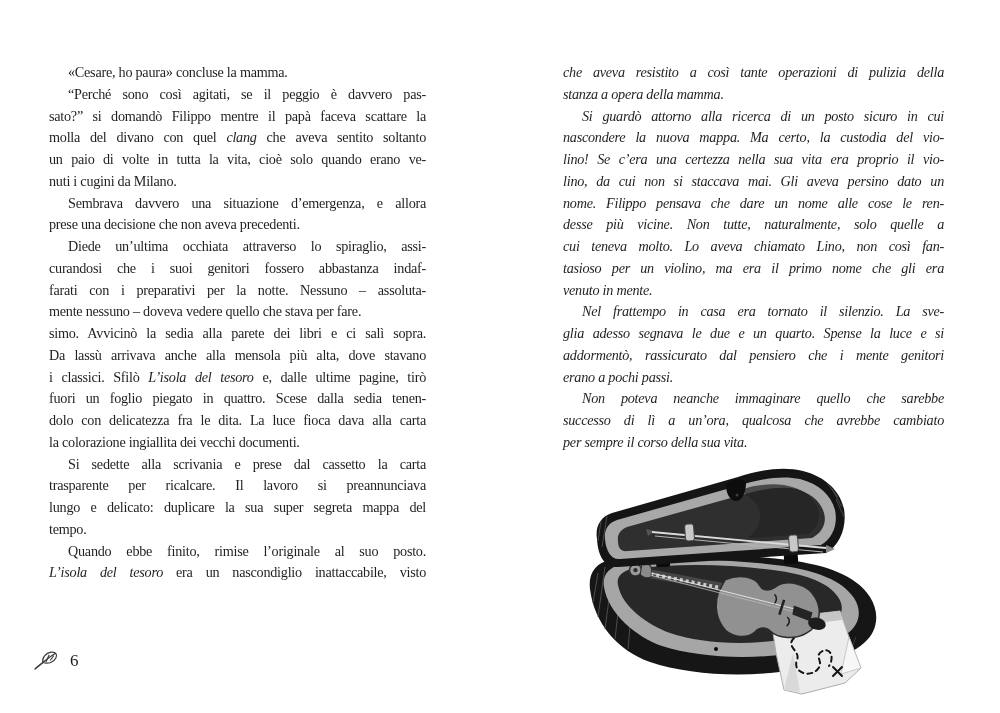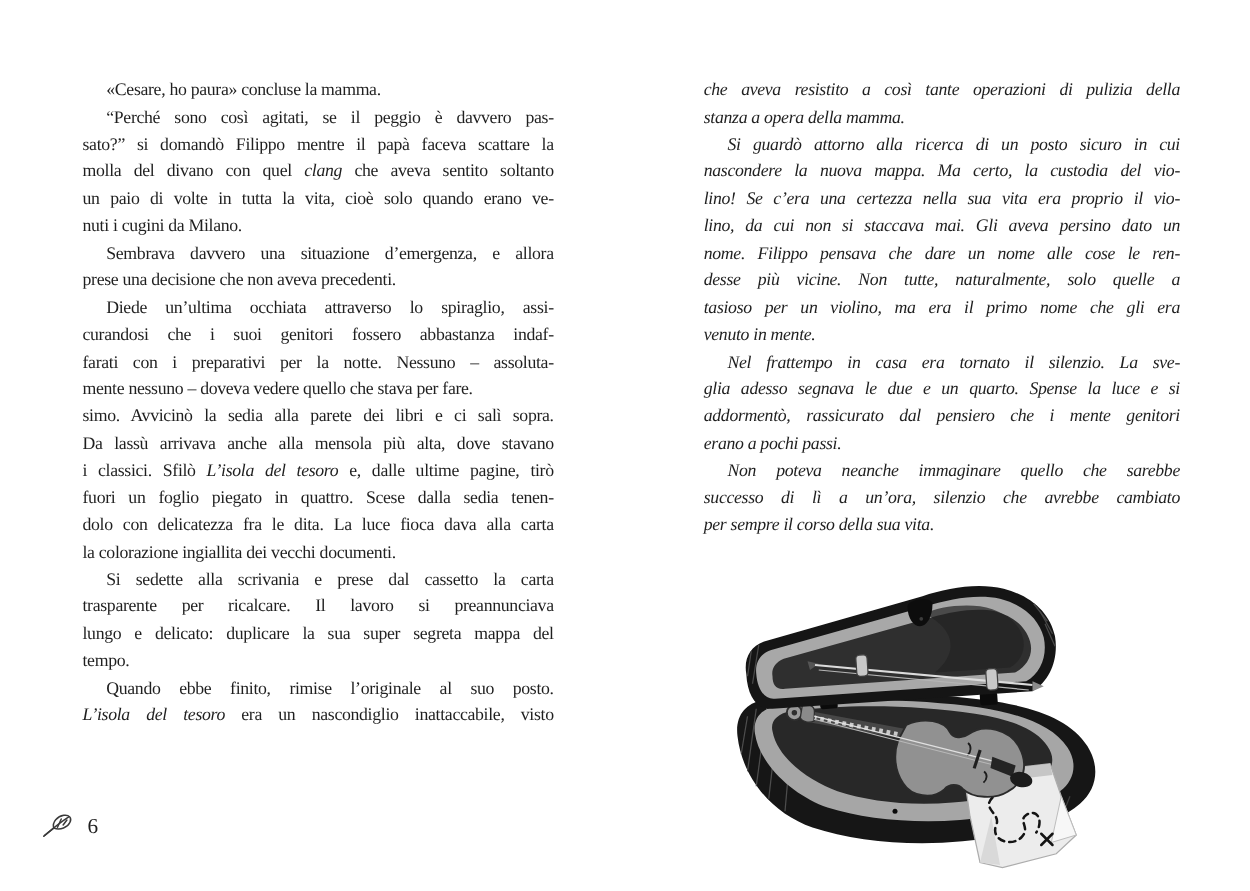--- a/index.html
+++ b/index.html
@@ -11,21 +11,21 @@
     font-family: "Liberation Serif", "DejaVu Serif", serif;
     color: #1f1f1f;
   }
   .col {
     position: absolute;
     top: 62px;
     font-size: 14.2px;
     line-height: 21.75px;
     letter-spacing: -0.25px;
   }
-  .col-left  { left: 66px;  width: 377px; }
+  .col-left  { left: 49px;  width: 377px; }
   .col-right { left: 563px; width: 381px; font-style: italic; }
   .line { text-align: justify; text-align-last: justify; white-space: normal; }
   .line.end { text-align-last: left; }
   .line.ind { text-indent: 19px; }
   .it { font-style: italic; margin-top: 36px; }
   .footer {
     position: absolute; left: 33px; top: 649px;
     display: flex; align-items: center; gap: 11px;
   }
   .pagenum { font-size: 17px; letter-spacing: 0; }
@@ -62,28 +62,29 @@
   </div>
 <div class="col col-right">
     <div class="line"><span>che aveva resistito a così tante operazioni di pulizia della</span></div>
     <div class="line end"><span>stanza a opera della mamma.</span></div>
     <div class="line ind"><span>Si guardò attorno alla ricerca di un posto sicuro in cui</span></div>
     <div class="line"><span>nascondere la nuova mappa. Ma certo, la custodia del vio-</span></div>
     <div class="line"><span>lino! Se c’era una certezza nella sua vita era proprio il vio-</span></div>
     <div class="line"><span>lino, da cui non si staccava mai. Gli aveva persino dato un</span></div>
     <div class="line"><span>nome. Filippo pensava che dare un nome alle cose le ren-</span></div>
     <div class="line"><span>desse più vicine. Non tutte, naturalmente, solo quelle a</span></div>
+    <div class="line"><span>cui teneva molto. Lo aveva chiamato Lino, non così fan-</span></div>
     <div class="line"><span>tasioso per un violino, ma era il primo nome che gli era</span></div>
     <div class="line end"><span>venuto in mente.</span></div>
     <div class="line ind"><span>Nel frattempo in casa era tornato il silenzio. La sve-</span></div>
     <div class="line"><span>glia adesso segnava le due e un quarto. Spense la luce e si</span></div>
     <div class="line"><span>addormentò, rassicurato dal pensiero che i mente genitori</span></div>
     <div class="line end"><span>erano a pochi passi.</span></div>
     <div class="line ind"><span>Non poteva neanche immaginare quello che sarebbe</span></div>
-    <div class="line"><span>successo di lì a un’ora, silenzio che avrebbe cambiato</span></div>
+    <div class="line"><span>successo di lì a un’ora, qualcosa che avrebbe cambiato</span></div>
     <div class="line end"><span>per sempre il corso della sua vita.</span></div>
   </div>
 
 <div class="footer">
   <svg width="26" height="23" viewBox="0 0 26 23" aria-hidden="true">
     <g fill="none" stroke="#3a3a3a" stroke-width="1.2" stroke-linecap="round">
       <path d="M2 20 C5 17.5 7.5 15.5 10 13.5"></path>
       <path d="M10 13.5 C8.5 8.5 13 4 18 3.2 C22.5 2.6 24.6 5.4 23 8.8 C21 13 15.5 15.4 10 13.5 Z"></path>
       <path d="M2.5 19.5 C9 14 15 9 22 4.5"></path>
       <path d="M13 12.8 L16 6.2"></path>

